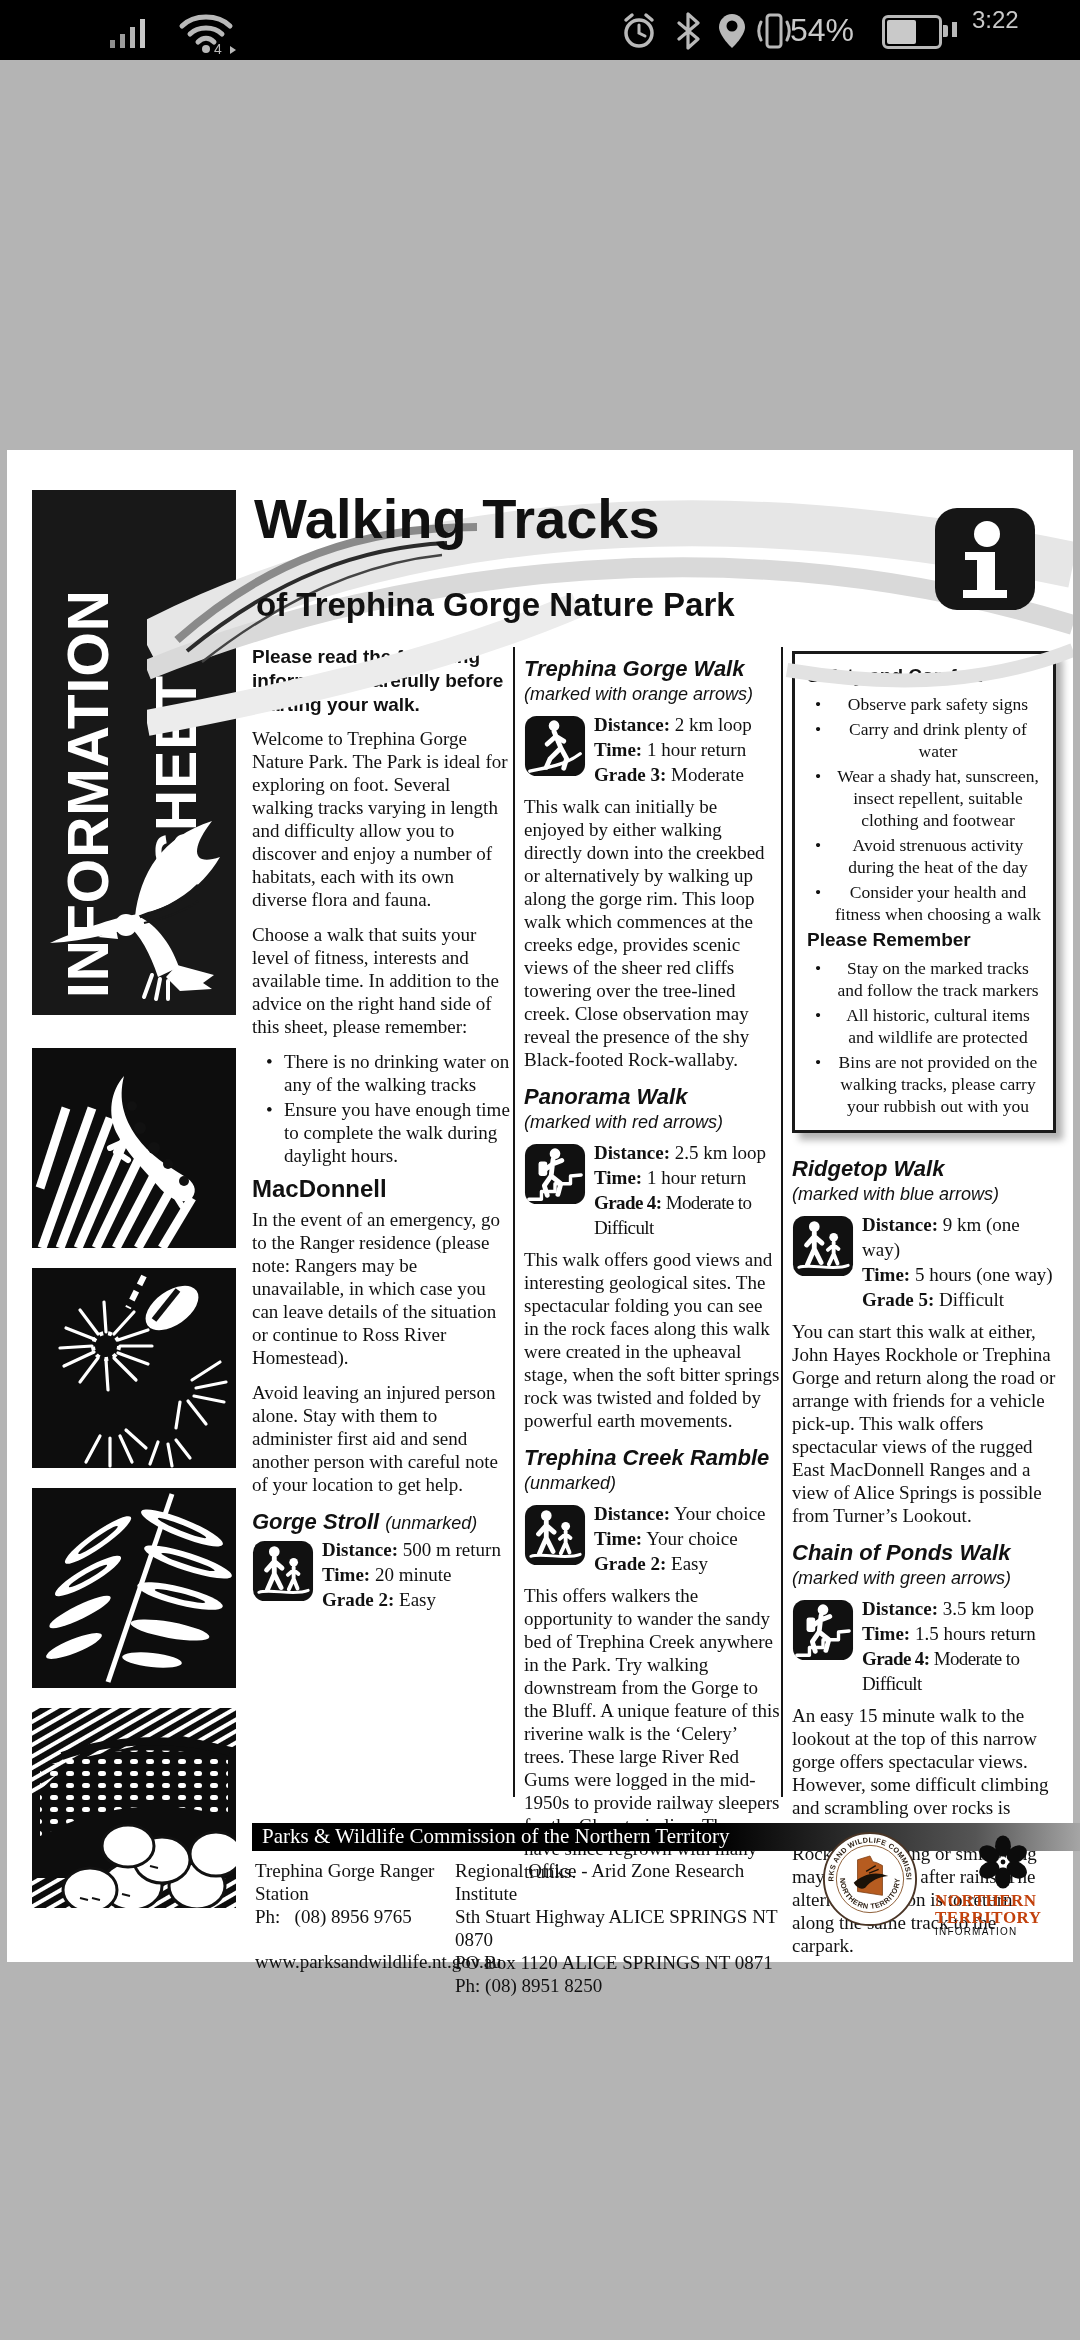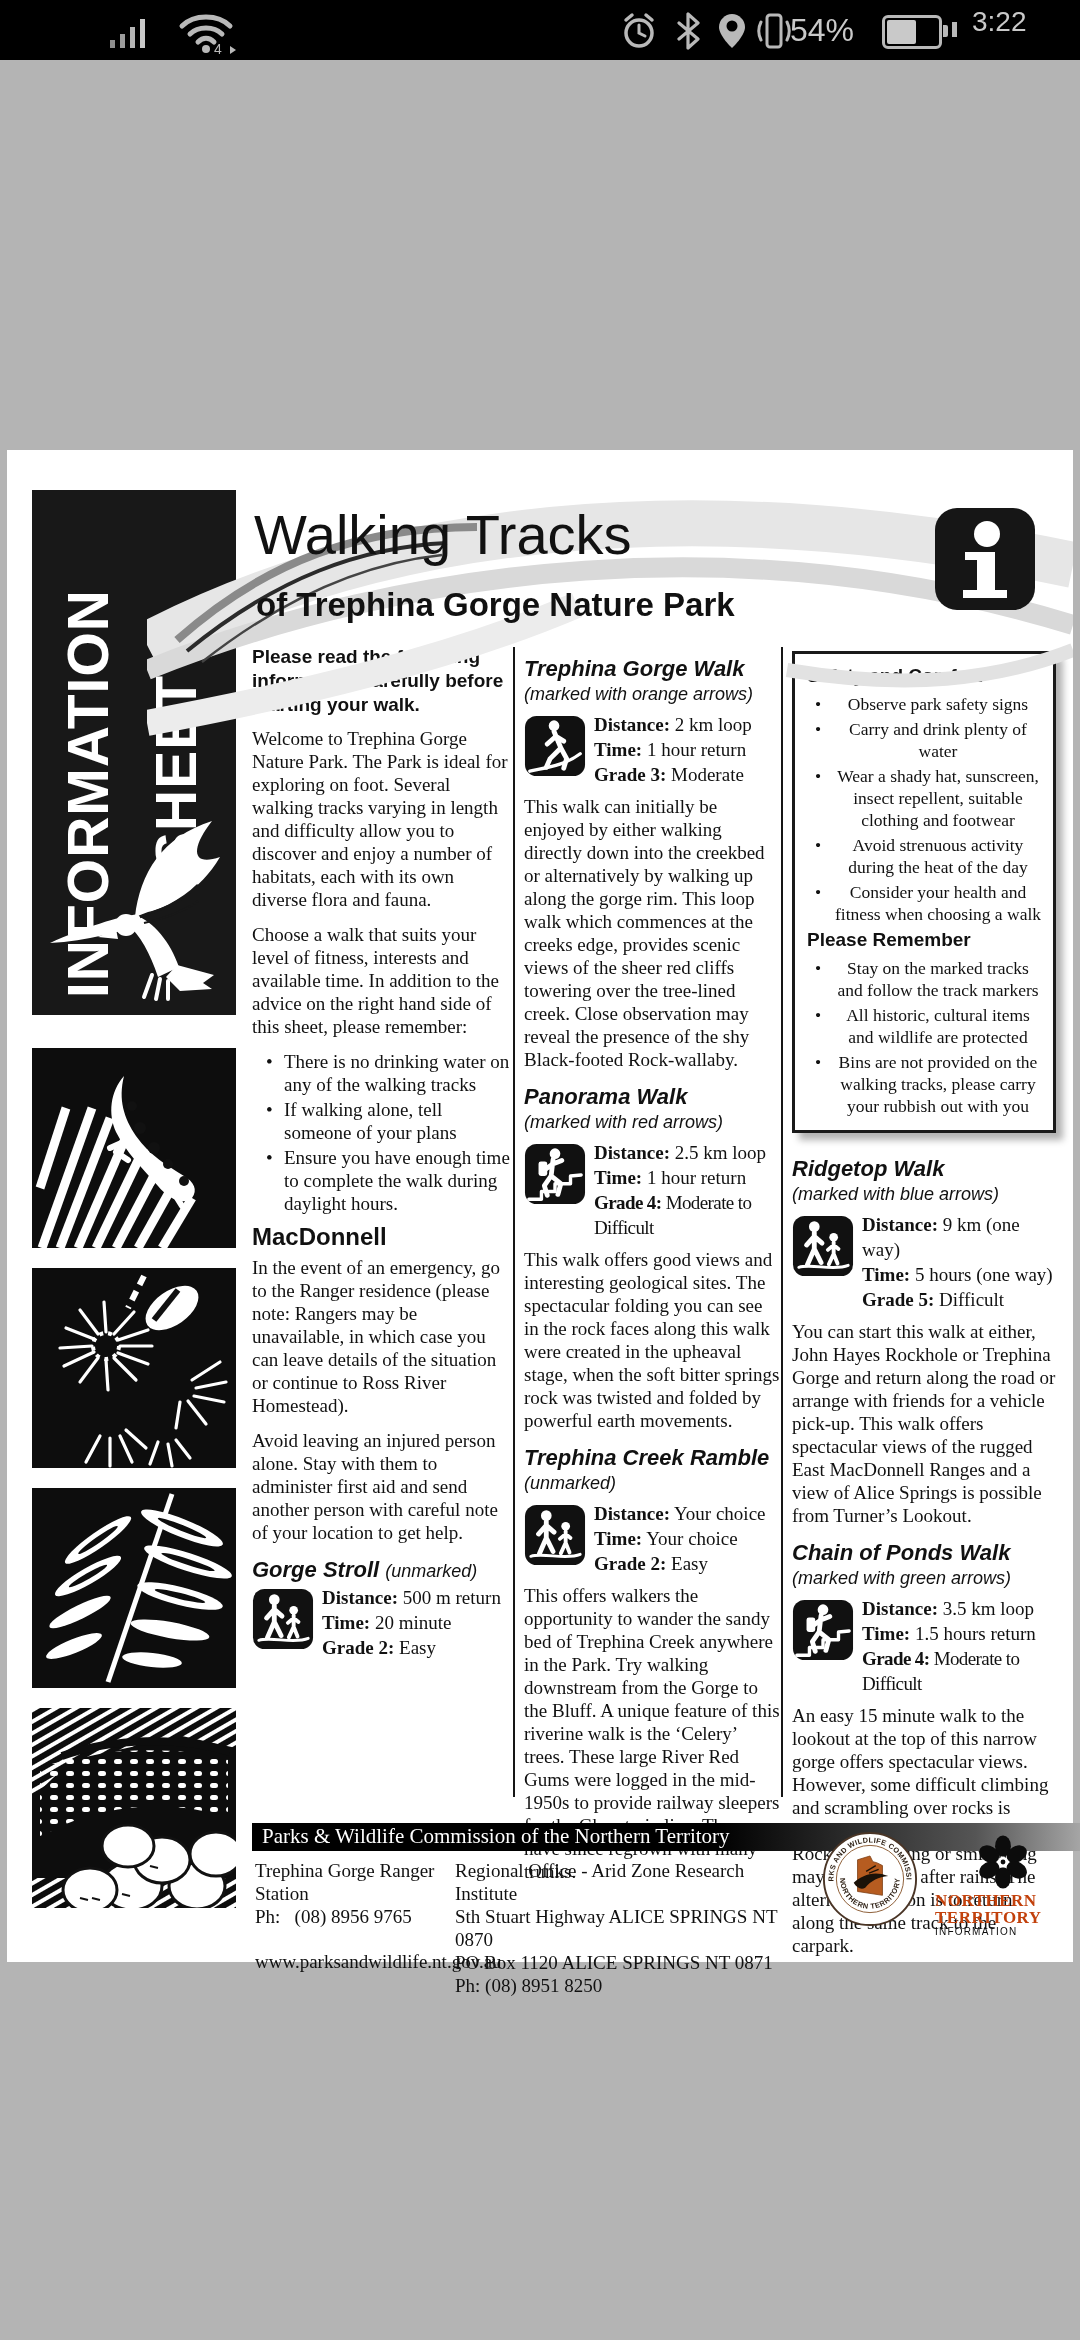--- a/index.html
+++ b/index.html
@@ -3,21 +3,21 @@
 <meta charset="utf-8">
 <style>
   html,body{margin:0;padding:0;}
   body{width:1080px;height:2340px;position:relative;background:#b4b4b4;overflow:hidden;
        font-family:"Liberation Serif",serif;-webkit-font-smoothing:antialiased;}
 
   
   .statusbar{position:absolute;left:0;top:0;width:1080px;height:60px;background:#000;z-index:50;}
   .sb-ico{position:absolute;top:0;}
   .sb-text{position:absolute;color:#c9c9c9;font-family:"Liberation Sans",sans-serif;}
-  .sb-time{left:972px;top:6px;font-size:28px;}
+  .sb-time{left:972px;top:6px;font-size:24px;}
   .sb-batt-pct{left:790px;top:12px;font-size:32px;}
   .battery{position:absolute;left:882px;top:15px;width:54px;height:28px;border:3px solid #b9b9b9;border-radius:6px;}
   .battery .fill{position:absolute;left:2px;top:2px;bottom:2px;width:54%;background:#c9c9c9;border-radius:2px;}
   .battery .nub{position:absolute;right:-9px;top:7px;width:5px;height:12px;background:#b9b9b9;border-radius:0 2px 2px 0;}
   .batt-dot{position:absolute;left:952px;top:22px;width:5px;height:15px;background:#b9b9b9;}
 
   
   .page{position:absolute;left:7px;top:450px;width:1066px;height:1512px;background:#ffffff;z-index:2;}
 
   
@@ -25,22 +25,22 @@
   .side-rot{position:absolute;left:12px;top:508px;width:500px;height:185px;
             transform:rotate(-90deg);transform-origin:0 0;
             font-family:"Liberation Sans",sans-serif;font-weight:bold;color:#fff;
             font-size:57px;letter-spacing:1px;line-height:88px;white-space:nowrap;}
   .side-rot .l2{padding-left:128px;display:block;}
   .eagle{position:absolute;left:8px;top:325px;width:190px;height:195px;}
   .illus{position:absolute;left:25px;width:204px;height:200px;background:#0d0d0d;}
 
   
   .swoosh{position:absolute;left:140px;top:5px;width:926px;height:300px;z-index:3;pointer-events:none;}
-  .doc-title{position:absolute;left:247px;top:52px;font-family:"Liberation Sans",sans-serif;
-             font-weight:normal;font-size:56px;color:#111;z-index:4;}
+  .doc-title{position:absolute;left:247px;top:36px;font-family:"Liberation Sans",sans-serif;
+             font-weight:bold;font-size:56px;color:#111;z-index:4;}
   .doc-subtitle{position:absolute;left:249px;top:136px;font-family:"Liberation Sans",sans-serif;
                 font-weight:bold;font-size:33px;color:#111;z-index:4;text-align:right;}
   .info-badge{position:absolute;left:928px;top:58px;width:100px;height:102px;background:#161616;
               border-radius:22px;z-index:4;}
 
   
   .col{position:absolute;top:195px;font-size:19px;line-height:23px;color:#111;}
   .col1{left:245px;width:258px;}
   .col2{left:517px;width:256px;}
   .col3{left:785px;width:266px;}
@@ -310,21 +310,20 @@
 
   <div class="vrule r1"></div>
   <div class="vrule r2"></div>
 
   <div class="col col1">
     <p class="intro-head">Please read the following information carefully before starting your walk.</p>
     <p class="body">Welcome to Trephina Gorge Nature Park. The Park is ideal for exploring on foot. Several walking tracks varying in length and difficulty allow you to discover and enjoy a number of habitats, each with its own diverse flora and fauna.</p>
     <p class="body">Choose a walk that suits your level of fitness, interests and available time. In addition to the advice on the right hand side of this sheet, please remember:</p>
     <div class="bullets">
       <div class="bullet">There is no drinking water on any of the walking tracks</div>
-      <div class="bullet">If walking alone, tell someone of your plans</div>
       <div class="bullet">Ensure you have enough time to complete the walk during daylight hours.</div>
     </div>
     <div class="sec-head">MacDonnell</div>
     <p class="body">In the event of an emergency, go to the Ranger residence (please note: Rangers may be unavailable, in which case you can leave details of the situation or continue to Ross River Homestead).</p>
     <p class="body">Avoid leaving an injured person alone. Stay with them to administer first aid and send another person with careful note of your location to get help.</p>
 
     <div class="walk">
       <div class="walk-title"><span>Gorge Stroll</span>
         <span class="walk-marker inline">(unmarked)</span></div>
       <div class="stats">

